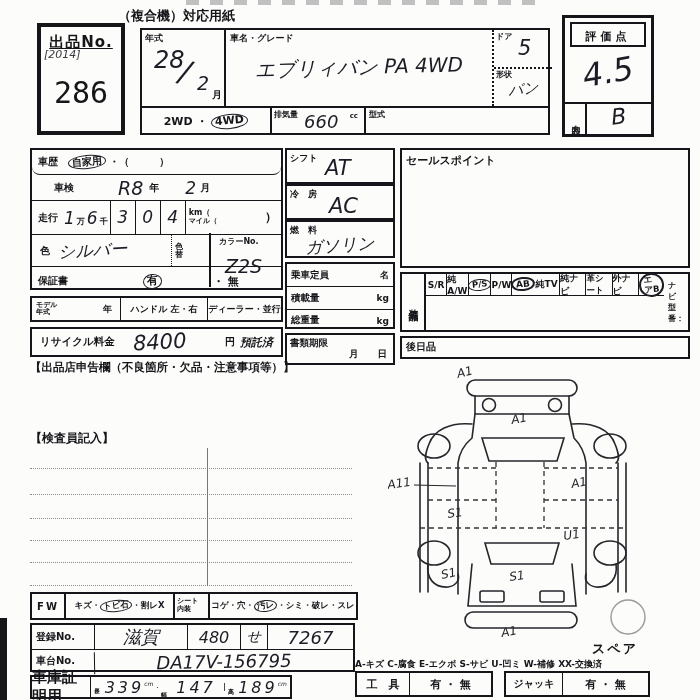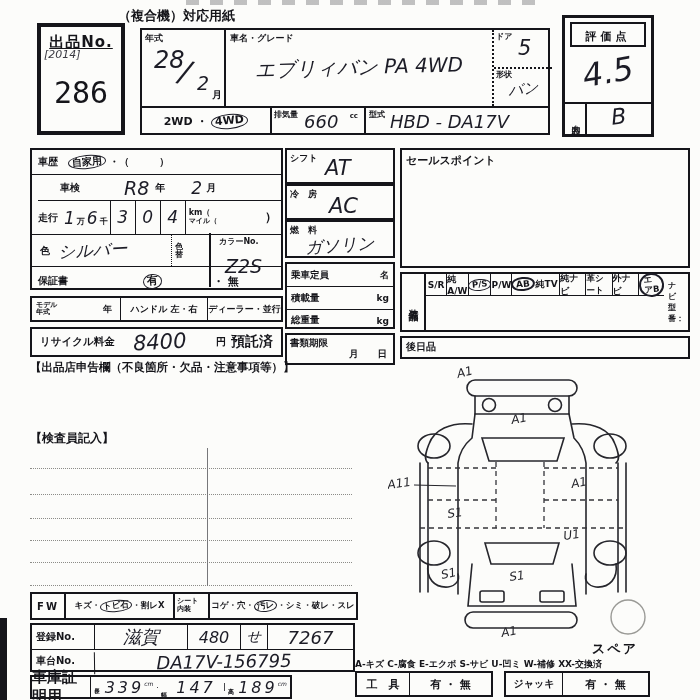--- a/index.html
+++ b/index.html
@@ -66,50 +66,49 @@
         <span class="lbl" style="font-size:11px;">2WD ・</span>
         <span class="lbl circle-mark" style="font-size:11px;">4WD</span>
       </div>
       <div style="width:92px;border-right:2px solid #15151a;position:relative;">
         <span class="abs lbl" style="left:2px;top:1px;font-size:8px;">排気量</span>
         <span class="abs hw" style="left:32px;top:3px;font-size:18px;">660</span>
         <span class="abs lbl" style="right:6px;top:4px;font-size:7px;">cc</span>
       </div>
       <div style="flex:1;position:relative;">
         <span class="abs lbl" style="left:3px;top:1px;font-size:8px;">型式</span>
-        <span class="abs hw" style="left:24px;top:3px;font-size:18px;">HBD - DA17V</span>
       </div>
     </div>
   </div>
 
   <div class="abs box" style="left:562px;top:15px;width:92px;height:122px;border-width:3.5px;">
     <div style="margin:4px 5px 0;border:2px solid #15151a;text-align:center;padding:1px 0;">
       <span class="lbl" style="font-size:11px;letter-spacing:4px;">評価点</span>
     </div>
     <div class="hw" style="text-align:center;font-size:32px;margin-top:6px;transform:rotate(-10deg);">4.5</div>
     <div class="abs" style="left:0;bottom:0;width:100%;height:32px;border-top:2px solid #15151a;display:flex;">
       <div style="width:20px;border-right:2px solid #15151a;display:flex;flex-direction:column;
                   align-items:center;justify-content:center;">
         <span class="lbl vtext" style="font-size:9px;line-height:1.1;">内装</span>
       </div>
       <div class="hw" style="flex:1;text-align:center;font-size:22px;transform:rotate(-6deg);">B</div>
     </div>
   </div>
 
   <div class="abs box" style="left:30px;top:148px;width:253px;height:142px;border-width:2.5px;">
 
-    <div class="flex" style="height:24px;border-bottom:1.5px solid #15151a;padding:0 6px;gap:10px;">
+    <div class="flex" style="height:24px;border-bottom:1.5px solid #15151a;padding:0 6px;gap:10px;border-radius:8px;">
       <span class="lbl" style="font-size:10px;">車歴</span>
       <span style="font-size:10px;">
         <span class="lbl circle-mark" style="font-size:10px;">自家用</span>
         <span class="lbl" style="font-size:10px;">・（　　　）</span>
       </span>
     </div>
 
-    <div class="flex" style="height:25px;border-bottom:1.5px solid #15151a;padding:0 22px;margin-left:6px;">
+    <div class="flex" style="height:25px;border-bottom:1.5px solid #15151a;padding:0 22px;">
       <span class="lbl" style="font-size:10px;">車検</span>
       <span class="hw" style="font-size:19px;margin-left:44px;">R8</span>
       <span class="lbl" style="font-size:10px;margin-left:6px;">年</span>
       <span class="hw" style="font-size:17px;margin-left:26px;">2</span>
       <span class="lbl" style="font-size:10px;margin-left:4px;">月</span>
     </div>
 
     <div class="flex" style="height:33px;border-bottom:1.5px solid #15151a;">
       <span class="lbl" style="font-size:10px;padding:0 6px;">走行</span>
       <span class="hw" style="font-size:17px;">1</span>
@@ -163,21 +162,21 @@
     </div>
     <div class="flex" style="flex:1;height:100%;justify-content:center;">
       <span class="lbl" style="font-size:9px;">ディーラー・並行</span>
     </div>
   </div>
 
   <div class="abs box flex" style="left:30px;top:327px;width:253px;height:30px;border-width:2.5px;padding:0 8px;">
     <span class="lbl" style="font-size:10.5px;">リサイクル料金</span>
     <span class="hw" style="font-size:21px;margin-left:18px;transform:rotate(-3deg);">8400</span>
     <span class="lbl" style="font-size:10px;margin-left:auto;">円</span>
-    <span class="lbl" style="font-size:14px;margin-left:5px;">預託済</span>
+    <span class="lbl" style="font-size:11px;margin-left:5px;font-style:italic;">預託済</span>
   </div>
 
   <div class="abs lbl" style="left:30px;top:360px;font-size:11.5px;">【出品店申告欄（不良箇所・欠品・注意事項等）】</div>
 
   <div class="abs box" style="left:285px;top:184px;width:110px;height:36px;">
     <span class="abs lbl" style="left:3px;top:2px;font-size:9px;">冷　房</span>
     <span class="abs hw" style="left:42px;top:8px;font-size:21px;">AC</span>
   </div>
   <div class="abs box" style="left:285px;top:148px;width:110px;height:36px;">
     <span class="abs lbl" style="left:3px;top:2px;font-size:9px;">シフト</span>

